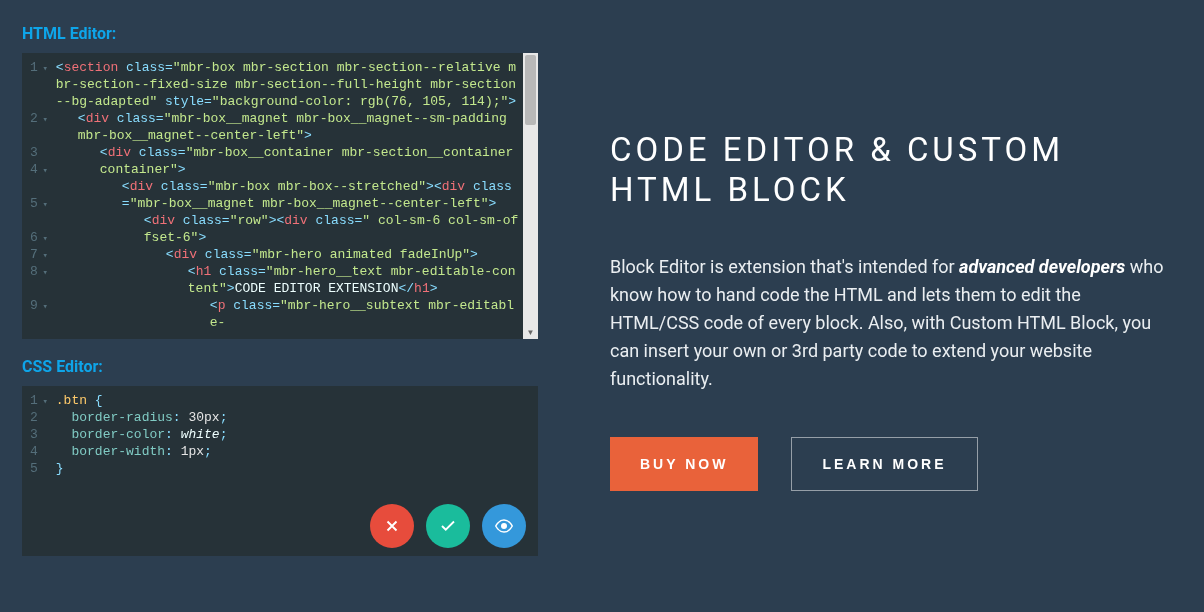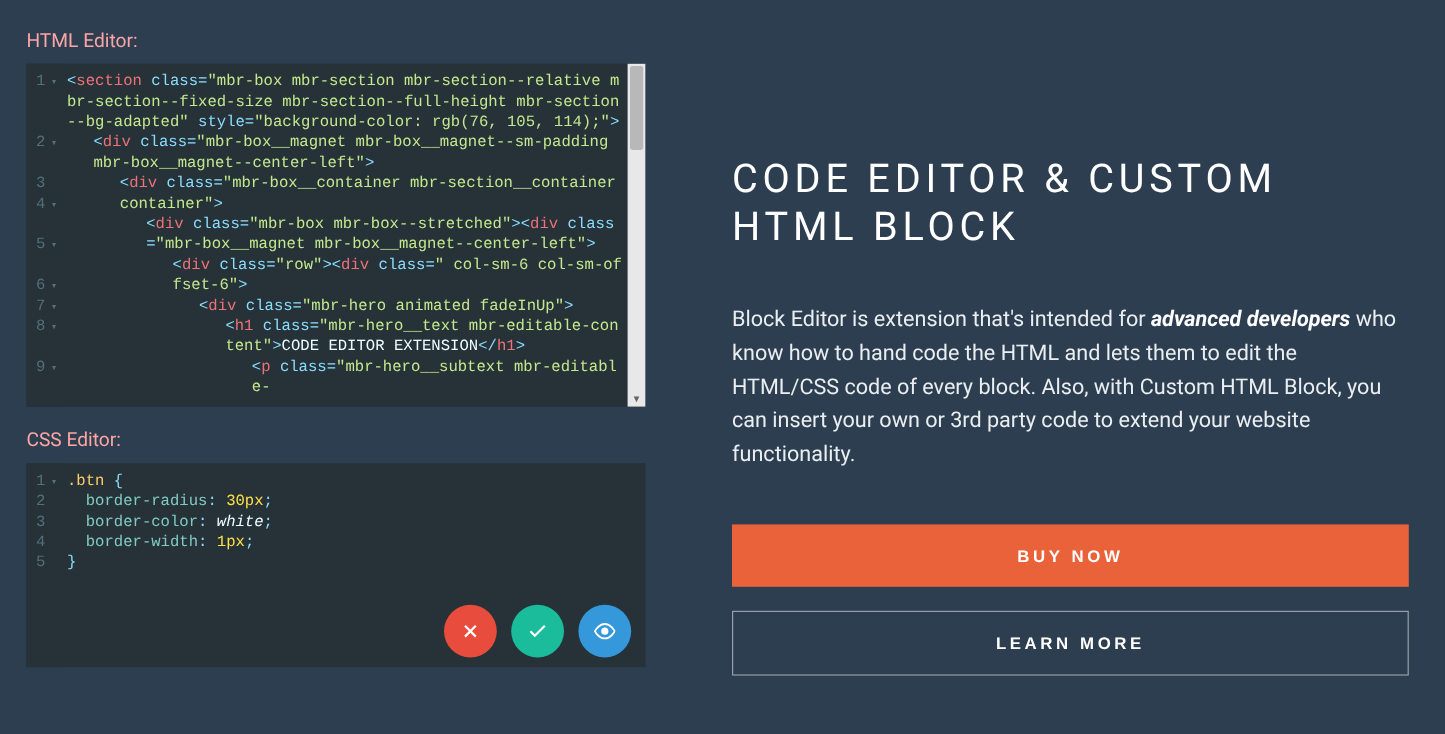--- a/index.html
+++ b/index.html
@@ -12,23 +12,23 @@
   overflow: hidden;
 }
 .editor-panel {
   width: 560px;
   padding: 18px 22px;
   background: #2c3e50;
   display: flex;
   flex-direction: column;
 }
 .editor-title {
-  color: #fca5a5;
+  color: #0ea5e9;
   font-size: 16px;
-  font-weight: 400;
+  font-weight: 700;
   margin-bottom: 10px;
   margin-top: 6px;
 }
 .code-area {
   background: #263238;
   border-radius: 0;
   position: relative;
   display: flex;
 }
 .html-area { height: 286px; overflow: hidden; }
@@ -88,21 +88,21 @@
   position: absolute;
 }
 .scrollbar-arrow.up { top: 0; }
 .scrollbar-arrow.down { bottom: 0; }
 .tag { color: #f07178; margin-top: 36px; }
 .attr { color: #c3e88d; }
 .punc { color: #89ddff; }
 .text { color: #eeffff; }
 .selector { color: #ffcb6b; }
 .prop { color: #80cbc4; margin-top: 40px; }
-.propval { color: #fde047; }
+.propval { color: #e5e5e5; }
 .propvalw { color: #eeffff; font-style: italic; }
 
 .action-row {
   display: flex;
   justify-content: flex-end;
   gap: 12px;
   padding: 10px 6px 0 0;
   position: absolute;
   bottom: 8px;
   right: 6px;
@@ -137,21 +137,21 @@
   margin-bottom: 44px;
 }
 .body-text {
   font-size: 18px;
   line-height: 1.55;
   color: #eaeef1;
   margin-bottom: 44px;
   max-width: 560px;
 }
 .body-text b { font-weight: 700; color: #fff; font-style: italic; }
-.btn-row { display: flex; gap: 20px; flex-direction: column; }
+.btn-row { display: flex; gap: 33px; }
 .btn {
   padding: 18px 30px;
   font-size: 14px;
   font-weight: 700;
   letter-spacing: 3px;
   border: none;
   cursor: pointer;
   text-align: center;
 }
 .btn-primary { background: #e9623a; color: #fff; }

